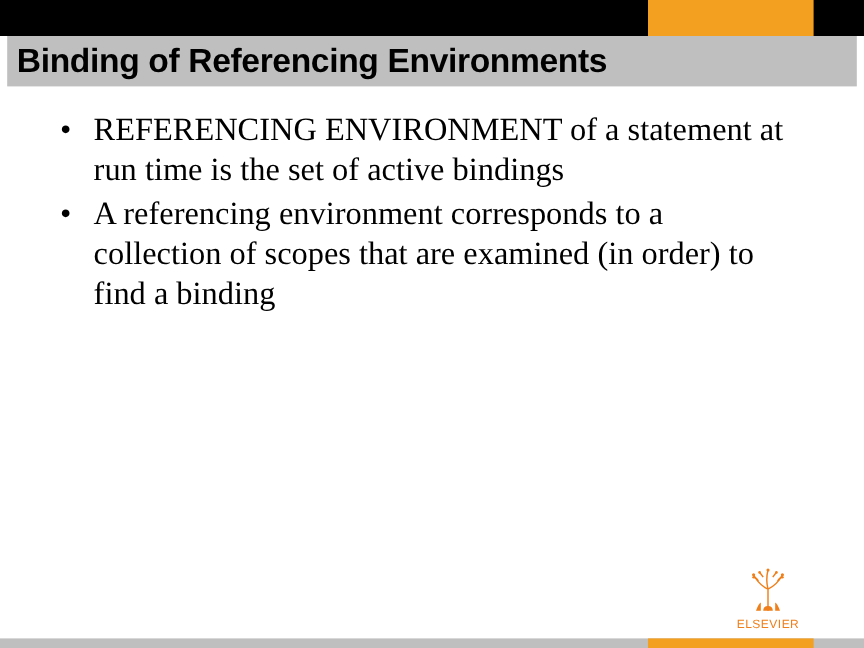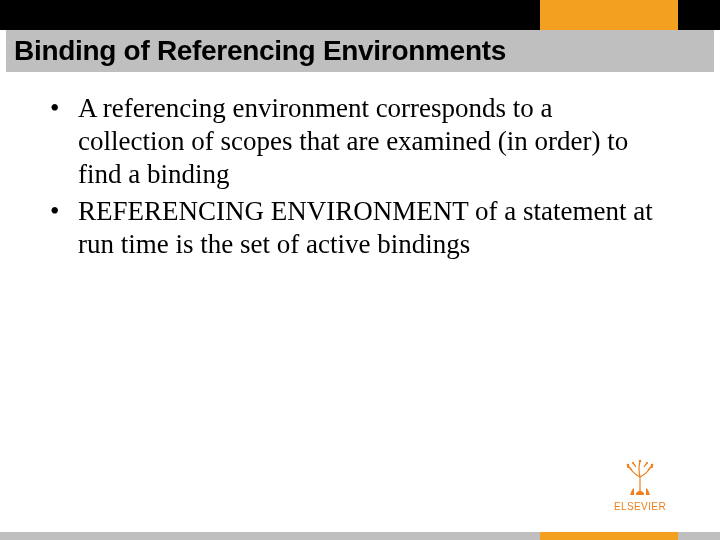--- a/index.html
+++ b/index.html
@@ -90,21 +90,21 @@
     position: absolute;
     left: 540px;
     bottom: 0;
     width: 138px;
     height: 8px;
     background: #f3a021;
   }
   .logo {
     position: absolute;
     right: 14px;
-    bottom: 28px;
+    bottom: 14px;
     width: 68px;
     text-align: center;
   }
   .logo-tree {
     width: 44px;
     height: 44px;
     margin: 0 auto 2px auto;
   }
   .logo-tree svg {
     display: block;
@@ -126,22 +126,22 @@
 
   <div class="top-black"></div>
   <div class="top-orange"></div>
 
   <div class="title-bar">
     <div class="title-text">Binding of Referencing Environments</div>
   </div>
 
   <div class="content">
     <ul class="bullets">
+      <li>REFERENCING ENVIRONMENT of a statement at run time is the set of active bindings</li>
       <li>A referencing environment corresponds to a collection of scopes that are examined (in order) to find a binding</li>
-      <li>REFERENCING ENVIRONMENT of a statement at run time is the set of active bindings</li>
     </ul>
   </div>
 
   <div class="logo">
     <div class="logo-tree">
       <svg viewBox="0 0 44 44">
         <g fill="none" stroke="#ef7f1a" stroke-width="1.2">
           <path d="M22 40 L22 22"></path>
           <path d="M22 22 Q14 18 10 10"></path>
           <path d="M22 22 Q30 18 34 10"></path>

